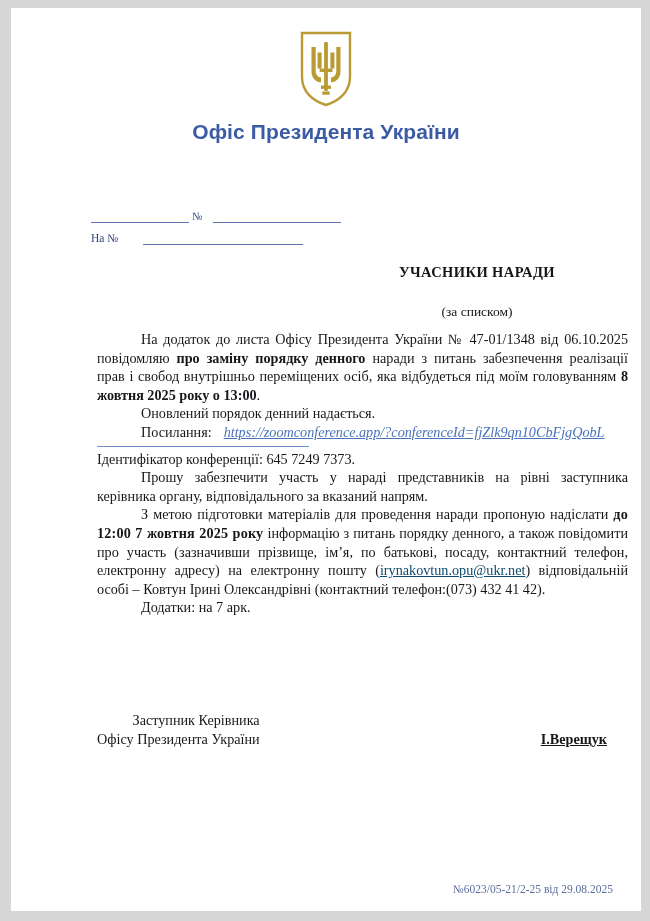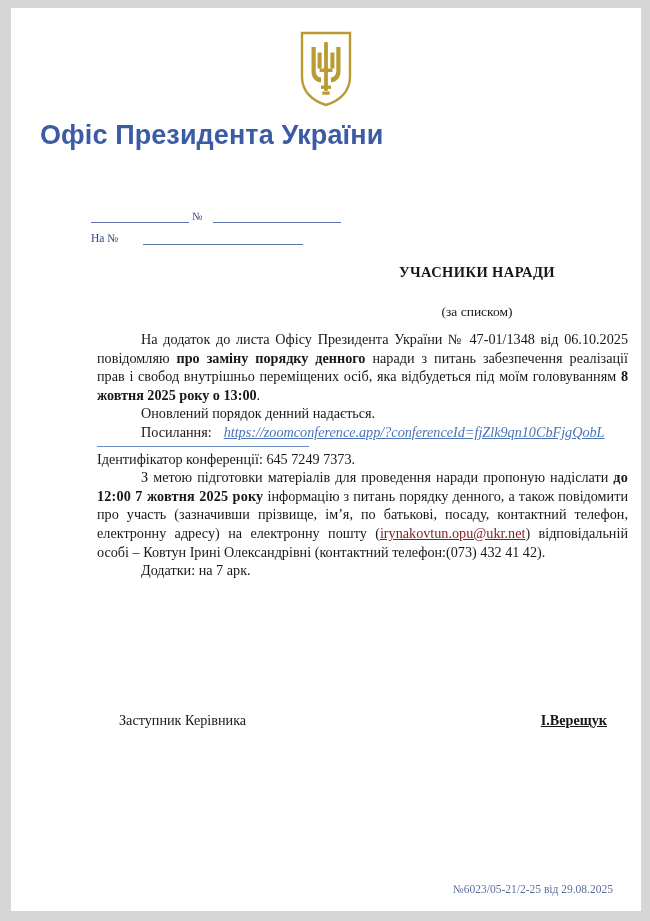--- a/index.html
+++ b/index.html
@@ -41,26 +41,26 @@
     text-align: center;
     height: 82px;
   }
   .emblem svg { display: inline-block; }
 
   .org-title {
     position: absolute;
     top: 112px;
     left: 0;
     right: 0;
+    text-align: center;
     font-family: "Liberation Sans", sans-serif;
-    font-size: 27px;
+    font-size: 21px;
     font-weight: 700;
     letter-spacing: 0.1px;
     color: #3b5ba5;
-    padding-left: 29px;
   }
 
   
   .refblock {
     position: absolute;
     top: 193px;
     left: 80px;
     width: 270px;
     font-family: "Liberation Serif", serif;
     font-size: 11.5px;
@@ -132,21 +132,21 @@
   .link-label { font-weight: 400; }
   .link-url { margin-left: 12px; font-style: italic; }
   .link-tail {
     display: block;
     width: 212px;
     height: 1px;
     border-bottom: 1.4px solid #6d8dc4;
     margin-top: 3px;
     margin-bottom: 3px;
   }
-  .mail { color: #7f1d1d; }
+  .mail { color: #0c4a6e; }
 
   .spaced { letter-spacing: 0.2px; }
 
   
   .signature {
     position: absolute;
     top: 703px;
     left: 86px;
     right: 34px;
     font-size: 14.2px;
@@ -219,30 +219,32 @@
 
       <p>Оновлений порядок денний надається.</p>
 
       <div class="link-line">
         <span class="link-label">Посилання:</span><a class="link link-url" href="#">https://zoomconference.app/?conferenceId=fjZlk9qn10CbFjgQobL</a>
       </div>
       <span class="link-tail"></span>
 
       <p class="noindent">Ідентифікатор конференції: 645 7249 7373.</p>
 
+      <p>Прошу забезпечити участь у нараді представників на рівні заступника керівника органу, відповідального за вказаний напрям.</p>
 
       <p><span>З метою підготовки матеріалів для проведення наради пропоную надіслати </span><b class="spaced">до 12:00 7 жовтня 2025 року</b><span> інформацію з питань порядку денного, а також повідомити про участь (зазначивши прізвище, ім’я, по батькові, посаду, контактний телефон, електронну адресу) на електронну пошту (</span><a class="mail" href="#">irynakovtun.opu@ukr.net</a><span>) відповідальній особі – Ковтун Ірині Олександрівні (контактний телефон:</span><span>(073) 432    41    42).</span></p>
 
       <p>Додатки: на 7 арк.</p>
     </div>
 
     <div class="signature">
       <div class="sig-rows">
         <div class="sig-left">
           <div class="l1">Заступник Керівника</div>
+          <div>Офісу Президента України</div>
         </div>
         <div class="sig-name">І.Верещук</div>
       </div>
     </div>
 
     <div class="footer">№6023/05-21/2-25 від 29.08.2025</div>
 
   </div>
 </div>
 

